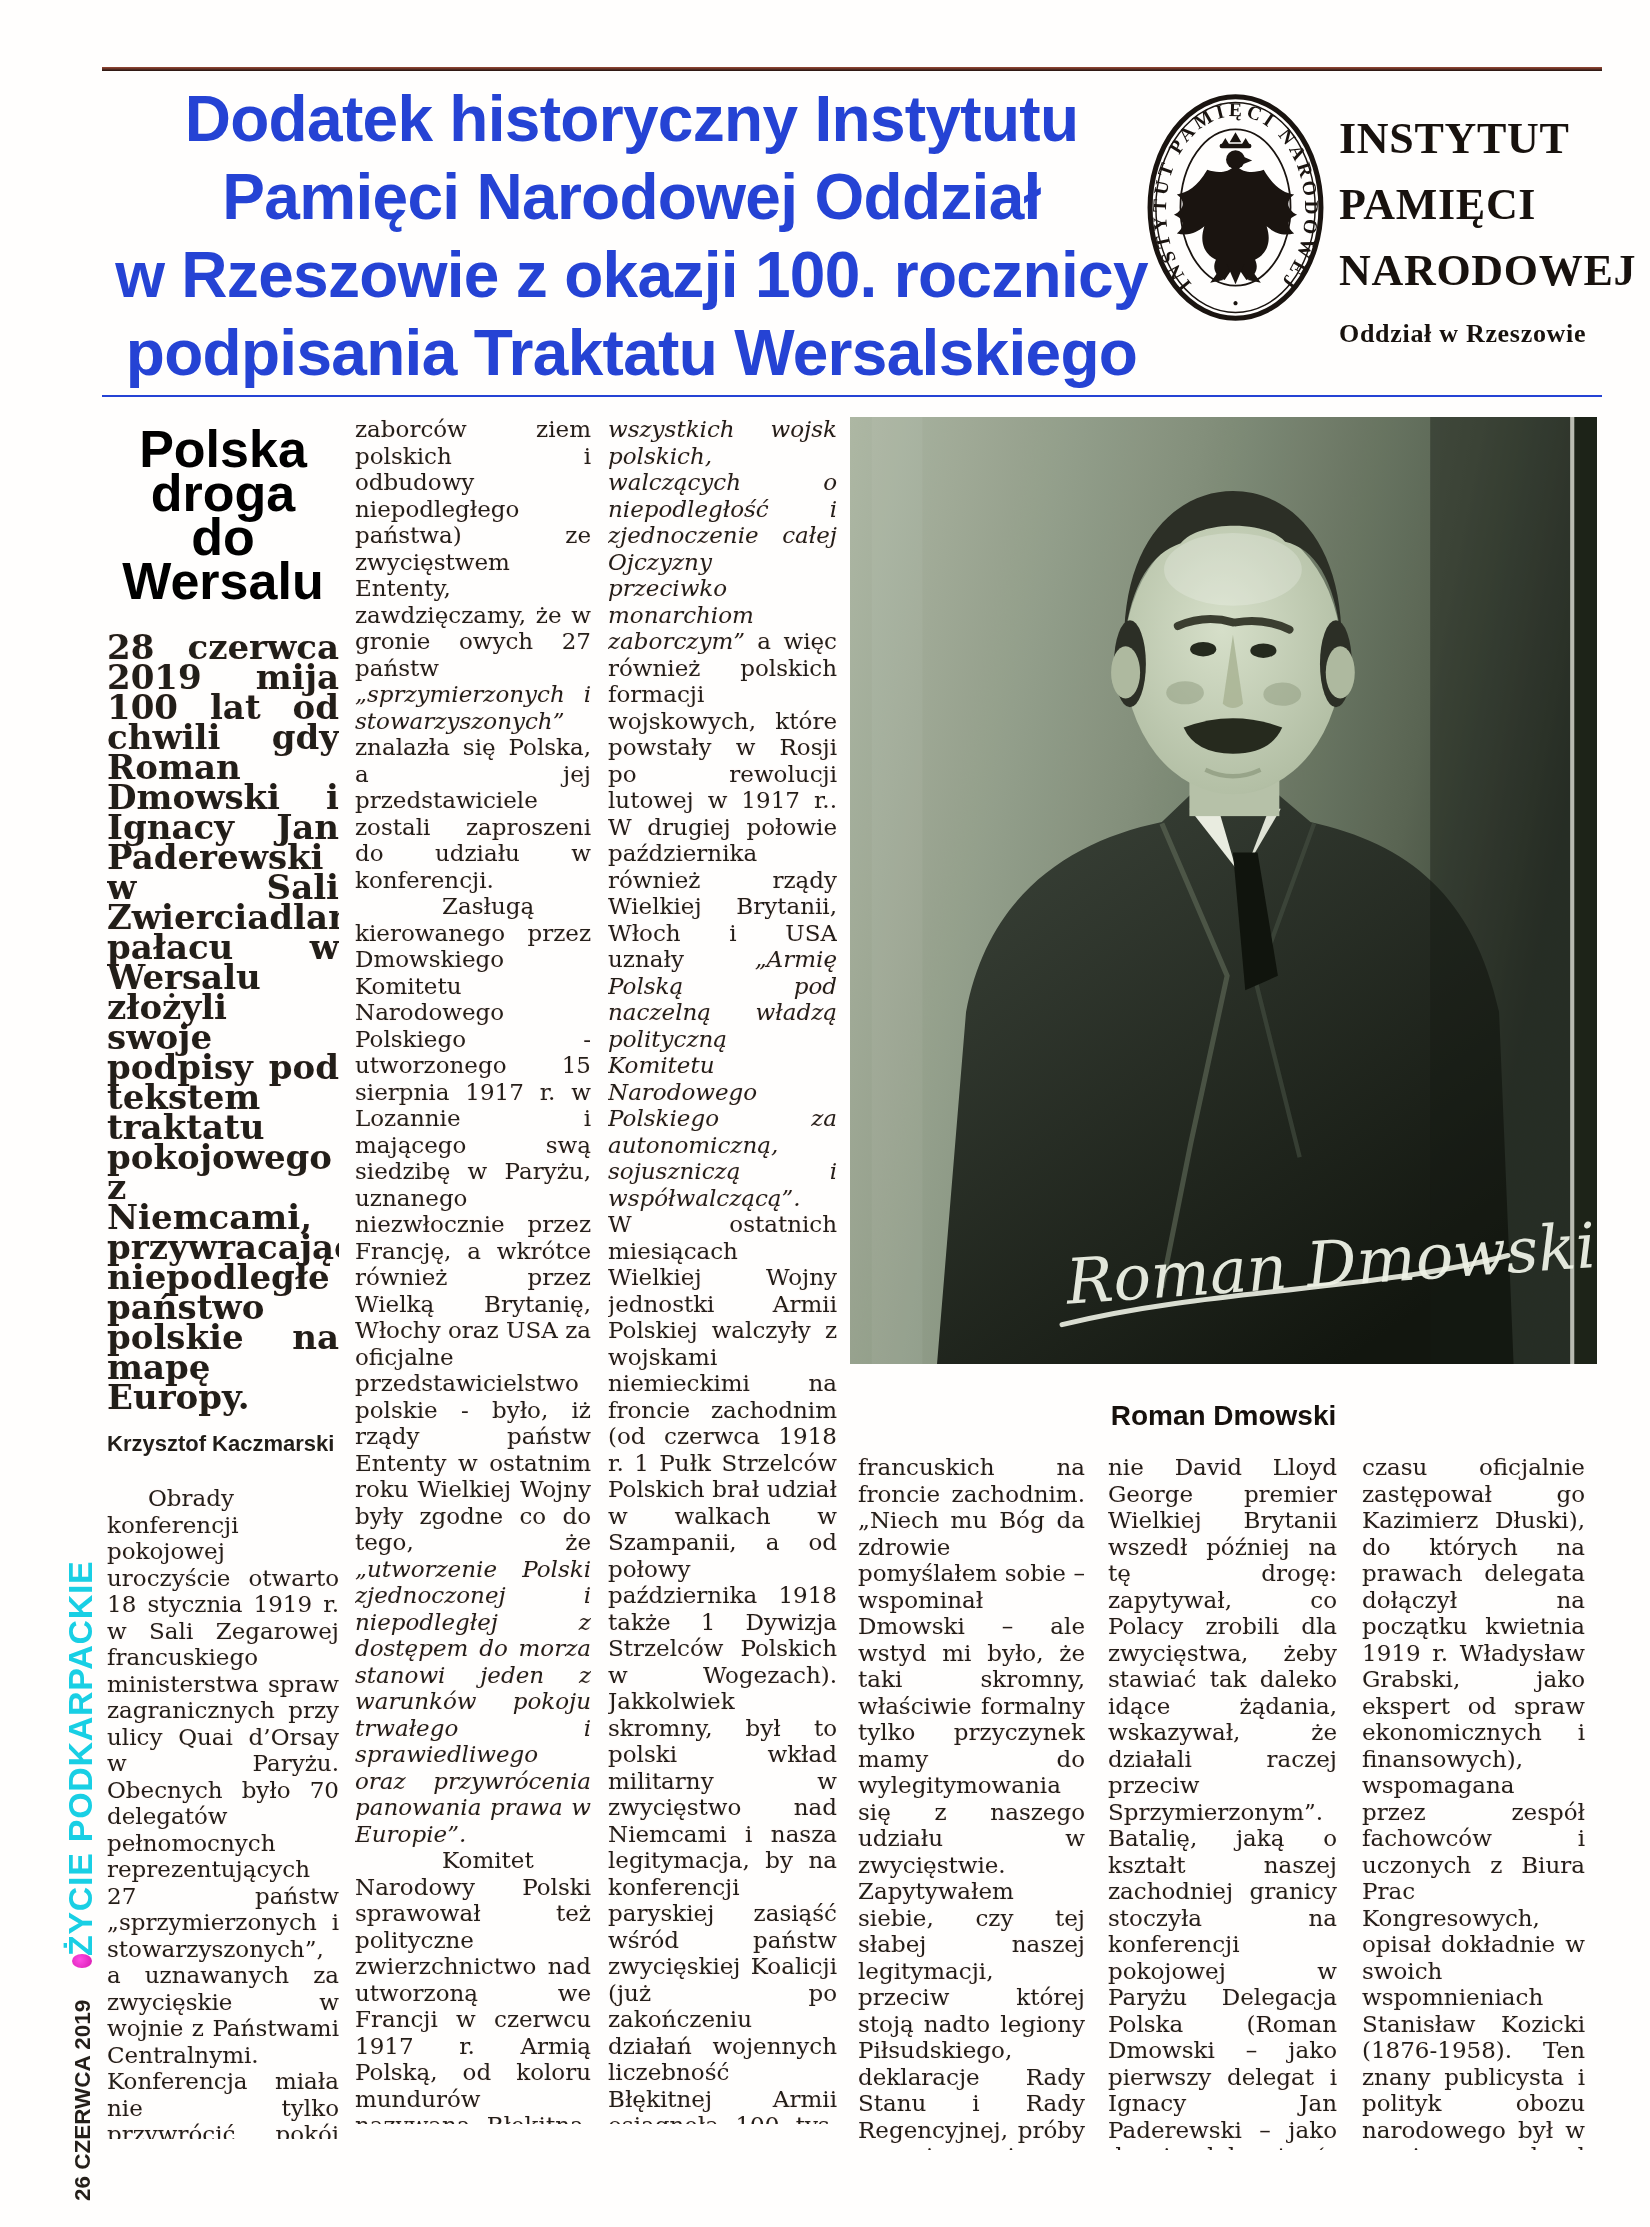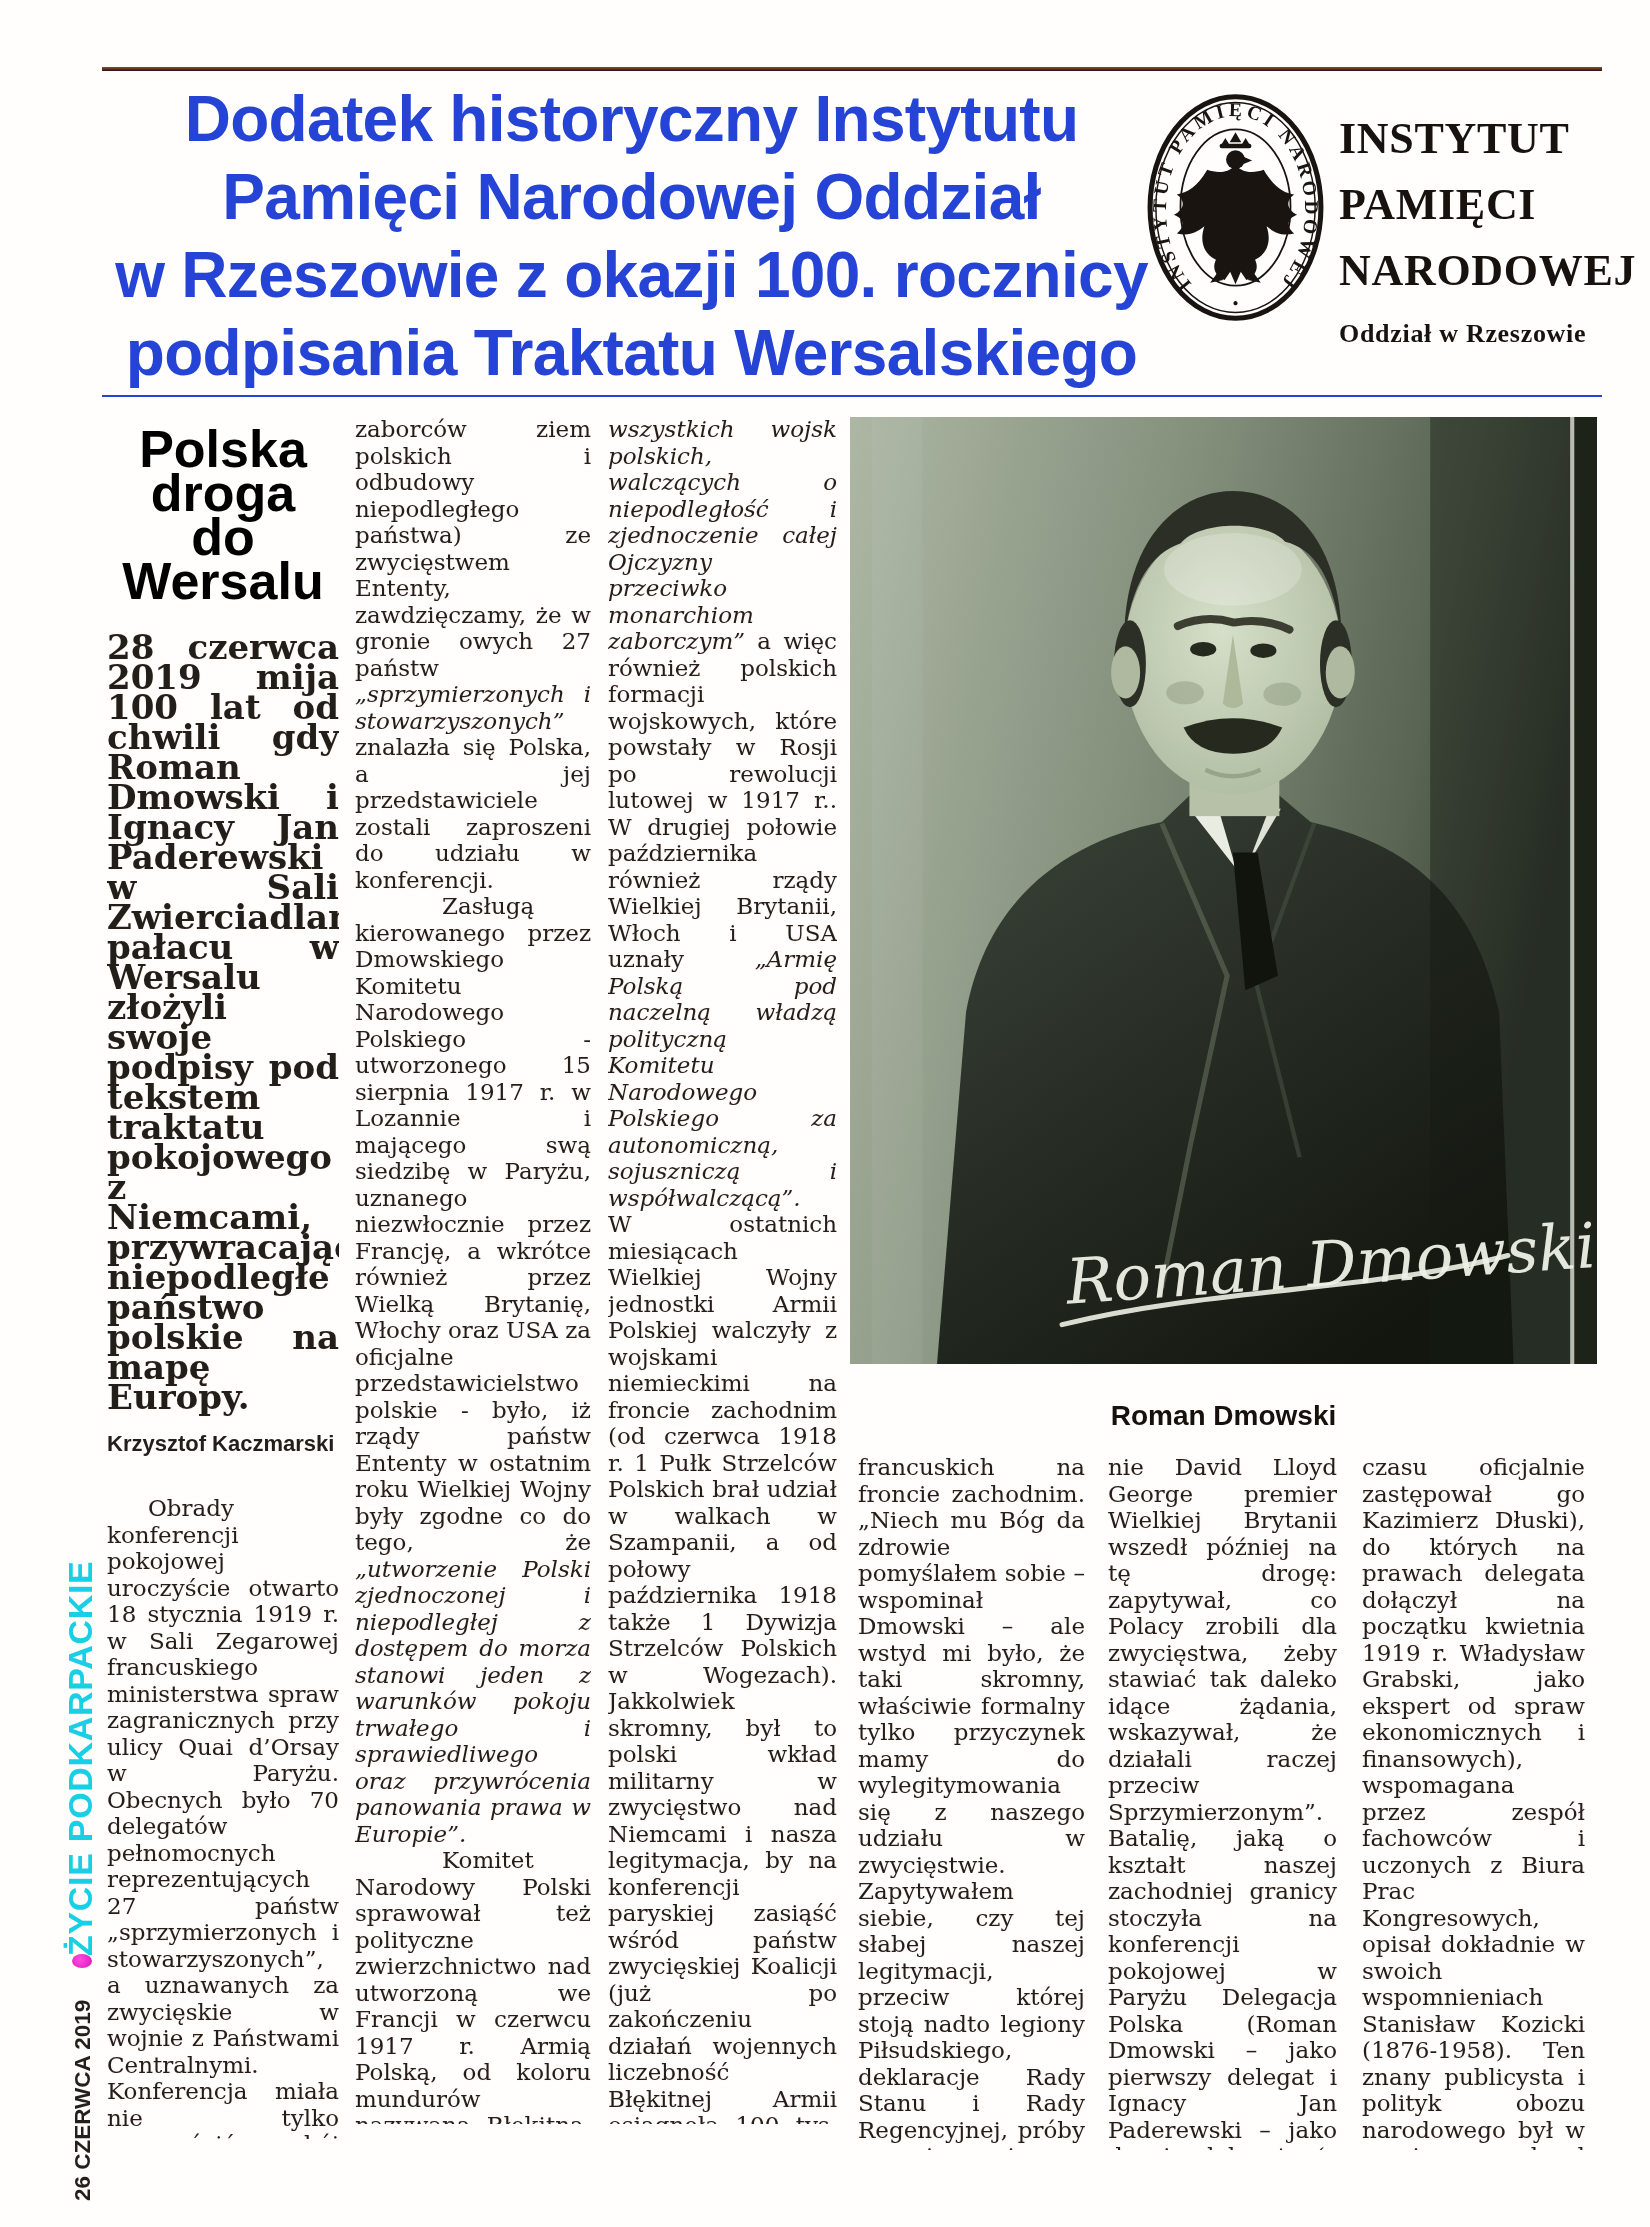--- a/index.html
+++ b/index.html
@@ -31,21 +31,21 @@
   .colC{left:1362px;top:1454px;width:223px;height:696px;}
   .para{margin:0;}
   .para.ind{text-indent:41px;}
   .para.bigind{text-indent:87px;}
   .it{font-style:italic;margin-top:48px;}
 
   .kicker{font-family:"Liberation Sans",sans-serif;font-weight:bold;color:#000000;
         font-size:52px;line-height:44px;text-align:center;margin:11px 0 29px 0;text-shadow:none;}
   .lead{font-weight:bold;font-size:34px;line-height:30px;text-align:justify;margin:0;}
   .author{font-family:"Liberation Sans",sans-serif;font-weight:bold;font-size:22px;
-        line-height:25px;text-align:left;margin:19px 0 39px 0;text-shadow:none;}
+        line-height:25px;text-align:left;margin:19px 0 29px 0;text-shadow:none;}
 
   
   .photo{position:absolute;left:850px;top:417px;width:747px;height:947px;}
   .photo svg{display:block;width:100%;height:100%;}
   .sig{font-family:"DejaVu Serif",serif;font-style:italic;font-size:86px;fill:#eef2e6;opacity:.95;}
   .caption{position:absolute;left:850px;top:1400px;width:747px;text-align:center;
         font-family:"Liberation Sans",sans-serif;font-weight:bold;font-size:28px;color:#17110d;}
 
   
   .brand-vertical{position:absolute;left:61px;top:1644px;height:312px;

